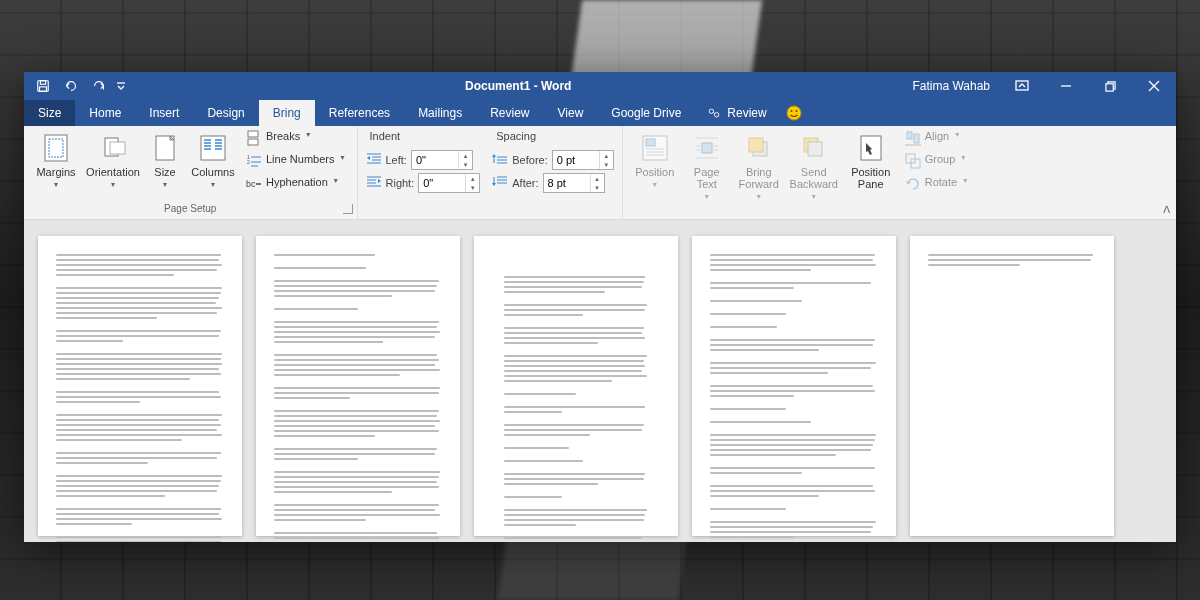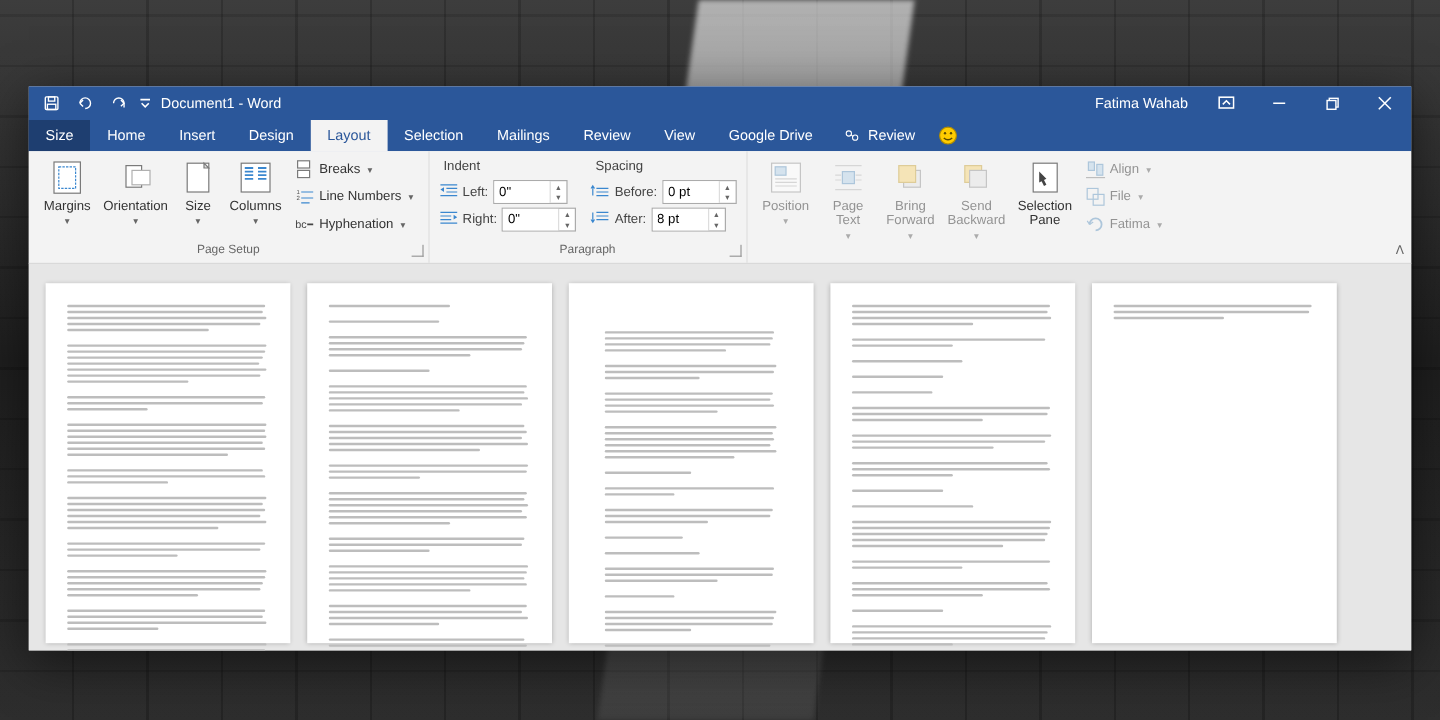--- a/index.html
+++ b/index.html
@@ -15,21 +15,21 @@
   background: linear-gradient(180deg, rgba(255,255,255,0.6), rgba(200,200,200,0.1)); filter: blur(2px); }
 
 .word-window { position: absolute; left: 24px; top: 72px; right: 24px; height: 470px;
   background: #fff; box-shadow: 0 10px 40px rgba(0,0,0,.5); display:flex; flex-direction:column; }
 
 
 .titlebar { height: 28px; background: #2b579a; color:#fff; display:flex; align-items:center; font-size:12px; }
 .titlebar .qat { display:flex; align-items:center; gap:2px; padding:0 6px; }
 .titlebar .qat .qbtn { width:26px; height:28px; display:flex; align-items:center; justify-content:center; }
 .titlebar .qat svg { stroke:#fff; fill:none; stroke-width:1.3; }
-.titlebar .title { flex:1; text-align:left; user-select:none; }
+.titlebar .title { flex:1; text-align:center; user-select:none;font-weight:bold; }
 .titlebar .user { padding:0 10px; }
 .titlebar .wbtns { display:flex; }
 .titlebar .wbtn { width:44px; height:28px; display:flex; align-items:center; justify-content:center; }
 .titlebar .wbtn svg { stroke:#fff; fill:none; stroke-width:1.3; }
 
 
 .tabs { height: 26px; background:#2b579a; display:flex; align-items:stretch; color:#fff; font-size:12px; }
 .tabs .tab { padding:0 14px; display:flex; align-items:center; cursor:pointer; }
 .tabs .tab.file { background:#1e3e70; }
 .tabs .tab.active { background:#f3f3f3; color:#2b579a; }
@@ -41,21 +41,21 @@
 .ribbon { background:#f3f3f3; border-bottom:1px solid #d9d9d9; height:94px; display:flex; position:relative; }
 .group { border-right:1px solid #e0e0e0; display:flex; flex-direction:column; }
 .group .body { flex:1; display:flex; align-items:flex-start; padding:4px 8px 0 8px; gap:4px; }
 .group .label { height:16px; font-size:10px; color:#666; text-align:center; position:relative; }
 .group .label .launcher { position:absolute; right:4px; top:1px; width:10px; height:10px; border:1px solid #999; border-top:none; border-left:none; }
 .bigbtn { width:48px; display:flex; flex-direction:column; align-items:center; gap:2px; font-size:11px; color:#333; padding-top:2px; }
 .bigbtn .ico { width:32px; height:32px; display:flex; align-items:center; justify-content:center; }
 .bigbtn .cap { text-align:center; line-height:1.1; }
 .bigbtn .drop { font-size:8px; color:#666; }
 .stack { display:flex; flex-direction:column; gap:1px; }
-.smbtn { height:22px; display:flex; align-items:center; font-size:11px; color:#333; gap:4px; padding:0 4px; white-space:nowrap;}
+.smbtn { height:22px; display:flex; font-size:11px; color:#333; gap:4px; padding:0 4px; white-space:nowrap;}
 .smbtn .ico { width:16px; height:16px; display:flex; align-items:center; justify-content:center; }
 .smbtn .drop { font-size:8px; color:#666; margin-left:2px;}
 .spin-row { display:flex; align-items:center; height:22px; gap:4px; font-size:11px; color:#444; }
 .spin-row .ico { width:16px; height:16px; }
 .spin { display:flex; border:1px solid #ababab; background:#fff; height:20px; }
 .spin input { border:none; width:46px; font-size:11px; padding:0 4px; outline:none; }
 .spin .sbtns { width:14px; display:flex; flex-direction:column; border-left:1px solid #ddd;}
 .spin .sbtns div { flex:1; font-size:7px; display:flex; align-items:center; justify-content:center; color:#666; }
 .collapse { position:absolute; right:6px; bottom:4px; font-size:10px; color:#666; }
 
@@ -132,22 +132,22 @@
           </svg>
         </div>
     </div>
   </div>
 
   <div class="tabs">
     <div class="tab file">Size</div>
     <div class="tab">Home</div>
     <div class="tab">Insert</div>
     <div class="tab">Design</div>
-    <div class="tab active">Layout</div>
-    <div class="tab">Selection</div>
+    <div class="tab active">Bring</div>
+    <div class="tab">References</div>
     <div class="tab">Mailings</div>
     <div class="tab">Review</div>
     <div class="tab">View</div>
     <div class="tab">Google Drive</div>
     <div class="share">
       <svg width="14" height="14" viewBox="0 0 16 16">
           <circle cx="5" cy="6" r="2.5" fill="none" stroke="#fff"></circle>
           <circle cx="11" cy="10" r="2.5" fill="none" stroke="#fff"></circle>
           <path d="M7 7 L9 9" stroke="#fff"></path>
         </svg>
@@ -341,21 +341,20 @@
             <div class="spin">
                 <input value="8 pt" style="">
                 <div class="sbtns">
                   <div>▴</div>
                   <div>▾</div>
                 </div>
               </div>
           </div>
         </div>
       </div>
-      <div class="label"><span>Paragraph</span><span class="launcher"></span></div>
     </div>
 
     <div class="group" style="border-right:none">
       <div class="body">
         <div class="bigbtn" style="opacity:.5">
           <div class="ico">
               <svg width="30" height="30" viewBox="0 0 30 30">
                 <rect x="3" y="3" width="24" height="24" fill="#fff" stroke="#999"></rect>
                 <rect x="6" y="6" width="9" height="7" fill="#b8d4ea" stroke="#6a9bc4"></rect>
                 <g stroke="#bbb">
@@ -405,52 +404,52 @@
           <div class="cap"><span>Send Backward</span></div>
             <div class="drop">▾</div>
         </div>
         <div class="bigbtn" style="width:52px">
           <div class="ico">
               <svg width="26" height="30" viewBox="0 0 26 30">
                 <rect x="3" y="3" width="20" height="24" fill="#fff" stroke="#7a7a7a"></rect>
                 <path d="M8 10 L14 16 L12 17 L14 21 L12 22 L10 18 L8 19 Z" fill="#444"></path>
               </svg>
             </div>
-          <div class="cap"><span>Selection Pane</span></div>
+          <div class="cap"><span>Position Pane</span></div>
         </div>
         <div class="stack">
           <div class="smbtn" style="opacity:.5">
               <span class="ico">
                 <svg width="16" height="16" viewBox="0 0 16 16">
                   <rect x="2" y="2" width="5" height="7" fill="#b8d4ea" stroke="#6a9bc4"></rect>
                   <rect x="9" y="4" width="5" height="9" fill="#b8d4ea" stroke="#6a9bc4"></rect>
                   <line x1="0" y1="15" x2="16" y2="15" stroke="#888"></line>
                 </svg>
               </span>
               <span>Align</span>
               <span class="drop">▾</span>
             </div>
           <div class="smbtn" style="opacity:.5">
               <span class="ico">
                 <svg width="16" height="16" viewBox="0 0 16 16">
                   <rect x="1" y="1" width="9" height="9" fill="none" stroke="#6a9bc4"></rect>
                   <rect x="6" y="6" width="9" height="9" fill="none" stroke="#6a9bc4"></rect>
                 </svg>
               </span>
-              <span>File</span>
+              <span>Group</span>
               <span class="drop">▾</span>
             </div>
           <div class="smbtn" style="opacity:.5">
               <span class="ico">
                 <svg width="16" height="16" viewBox="0 0 16 16">
                   <path d="M3 8 A5 5 0 1 1 8 13" fill="none" stroke="#6a9bc4" stroke-width="1.5"></path>
                   <path d="M3 8 L1 5 M3 8 L6 6" stroke="#6a9bc4"></path>
                 </svg>
               </span>
-              <span>Fatima</span>
+              <span>Rotate</span>
               <span class="drop">▾</span>
             </div>
         </div>
       </div>
     </div>
 
     <div class="collapse">ᐱ</div>
   </div>
 
   <div class="docarea">

